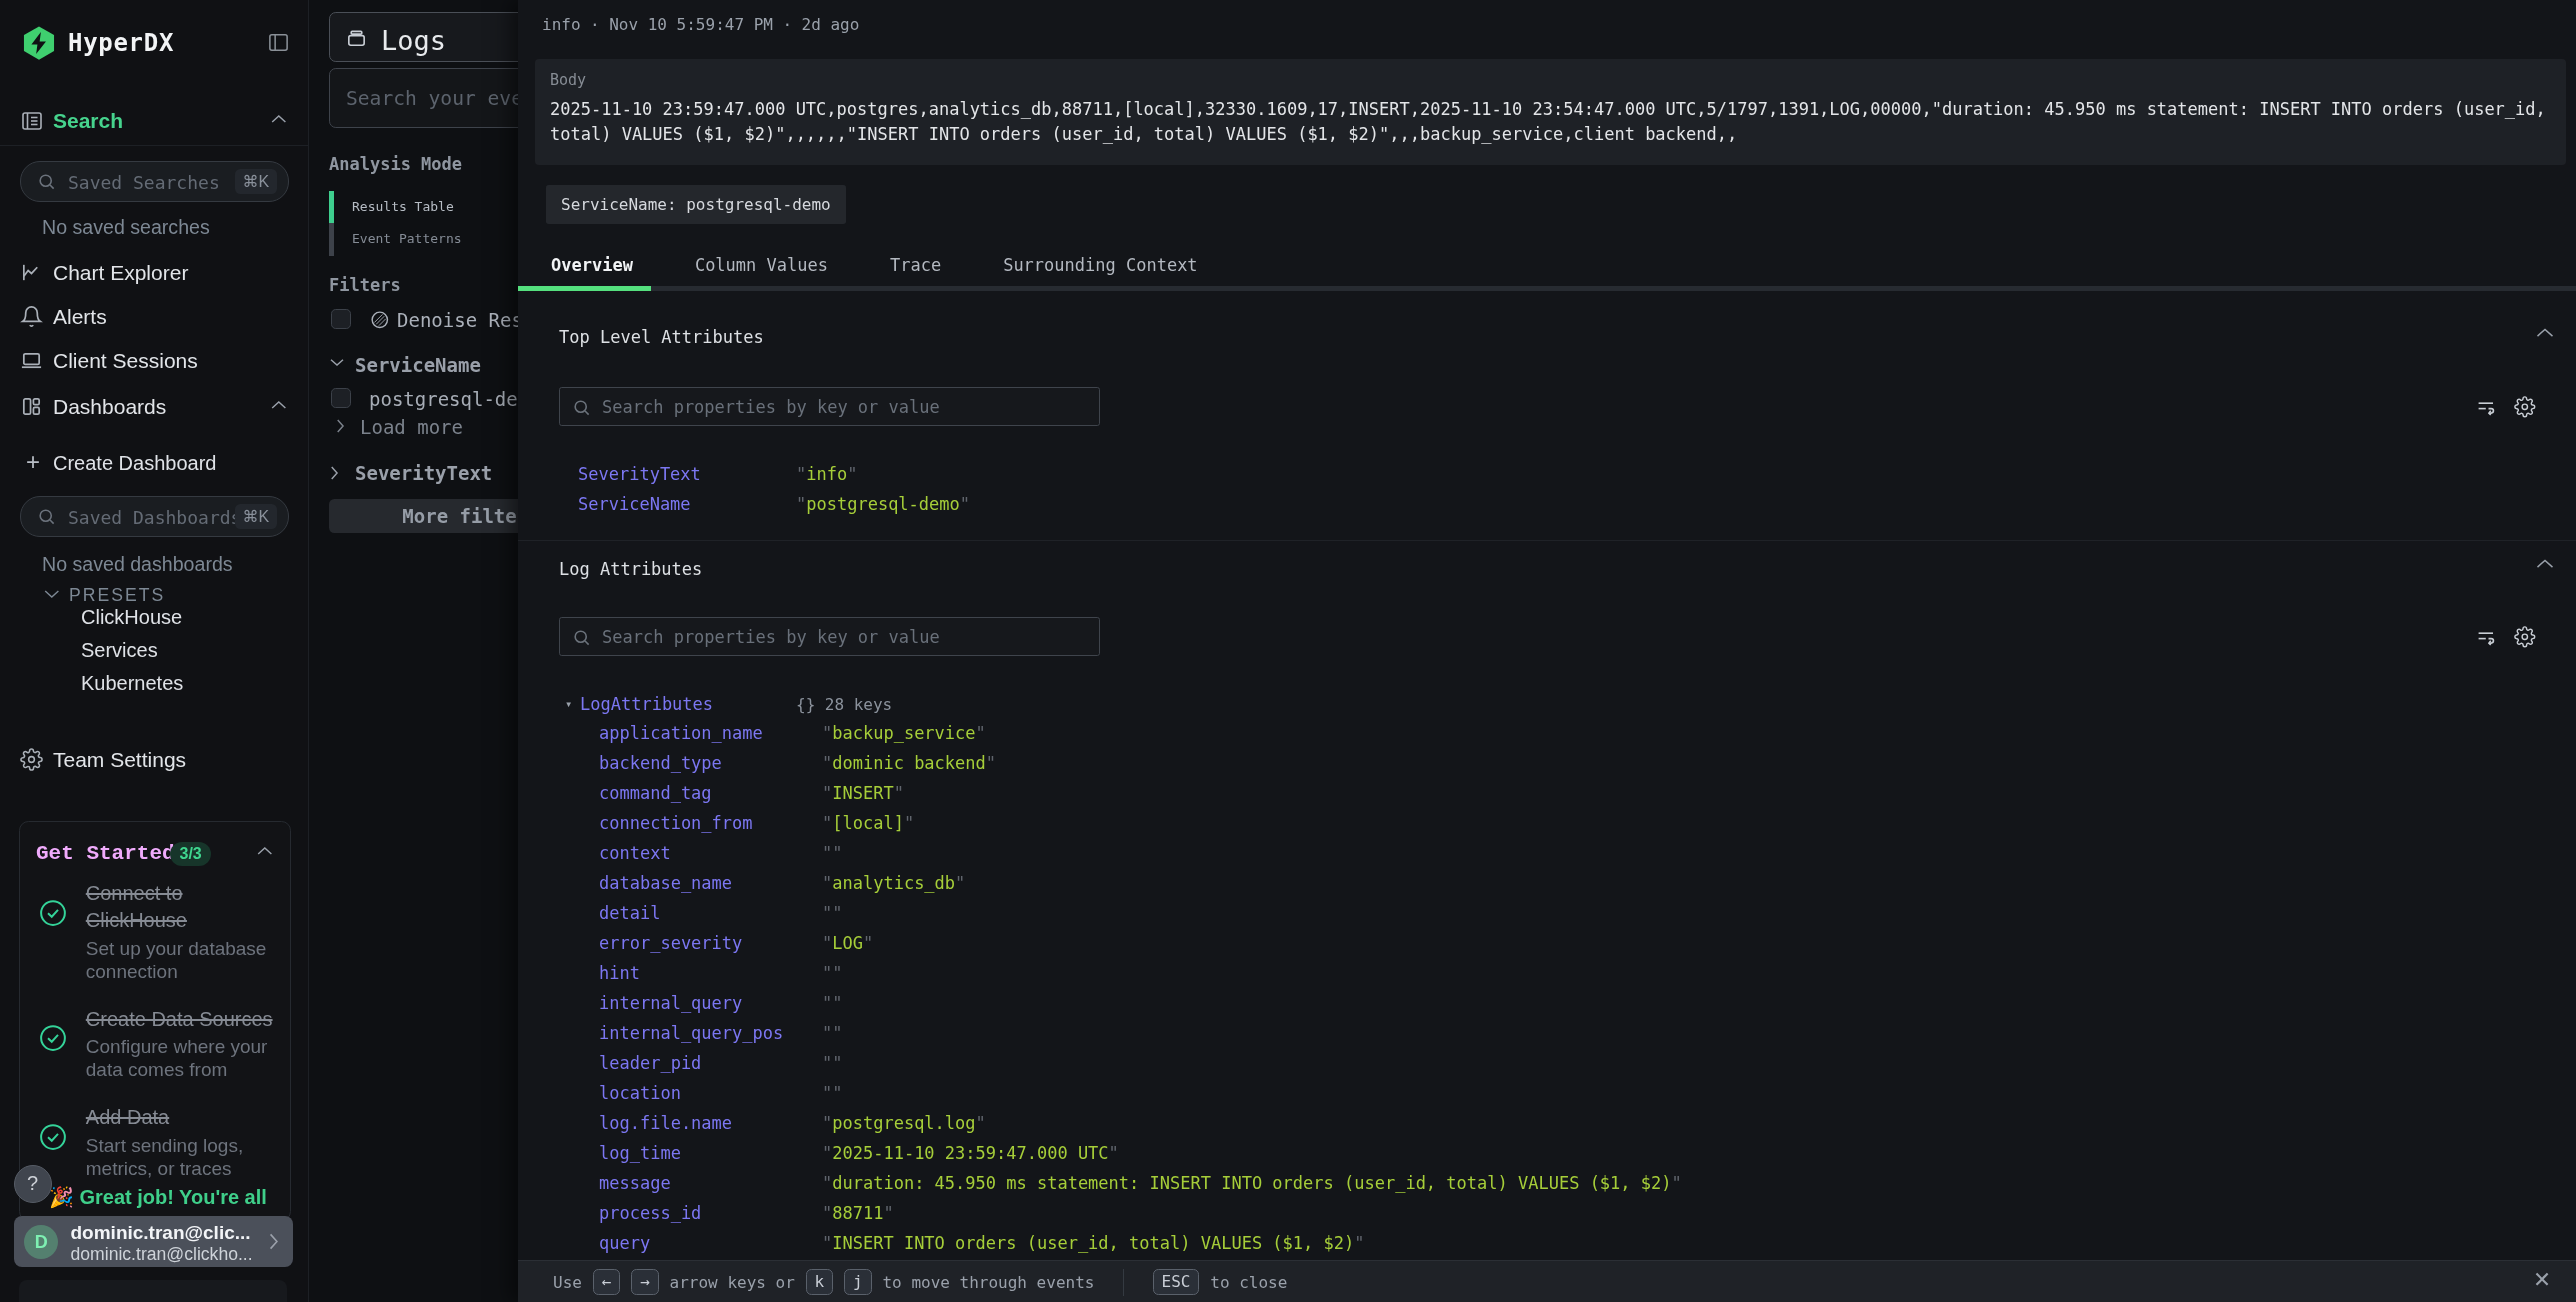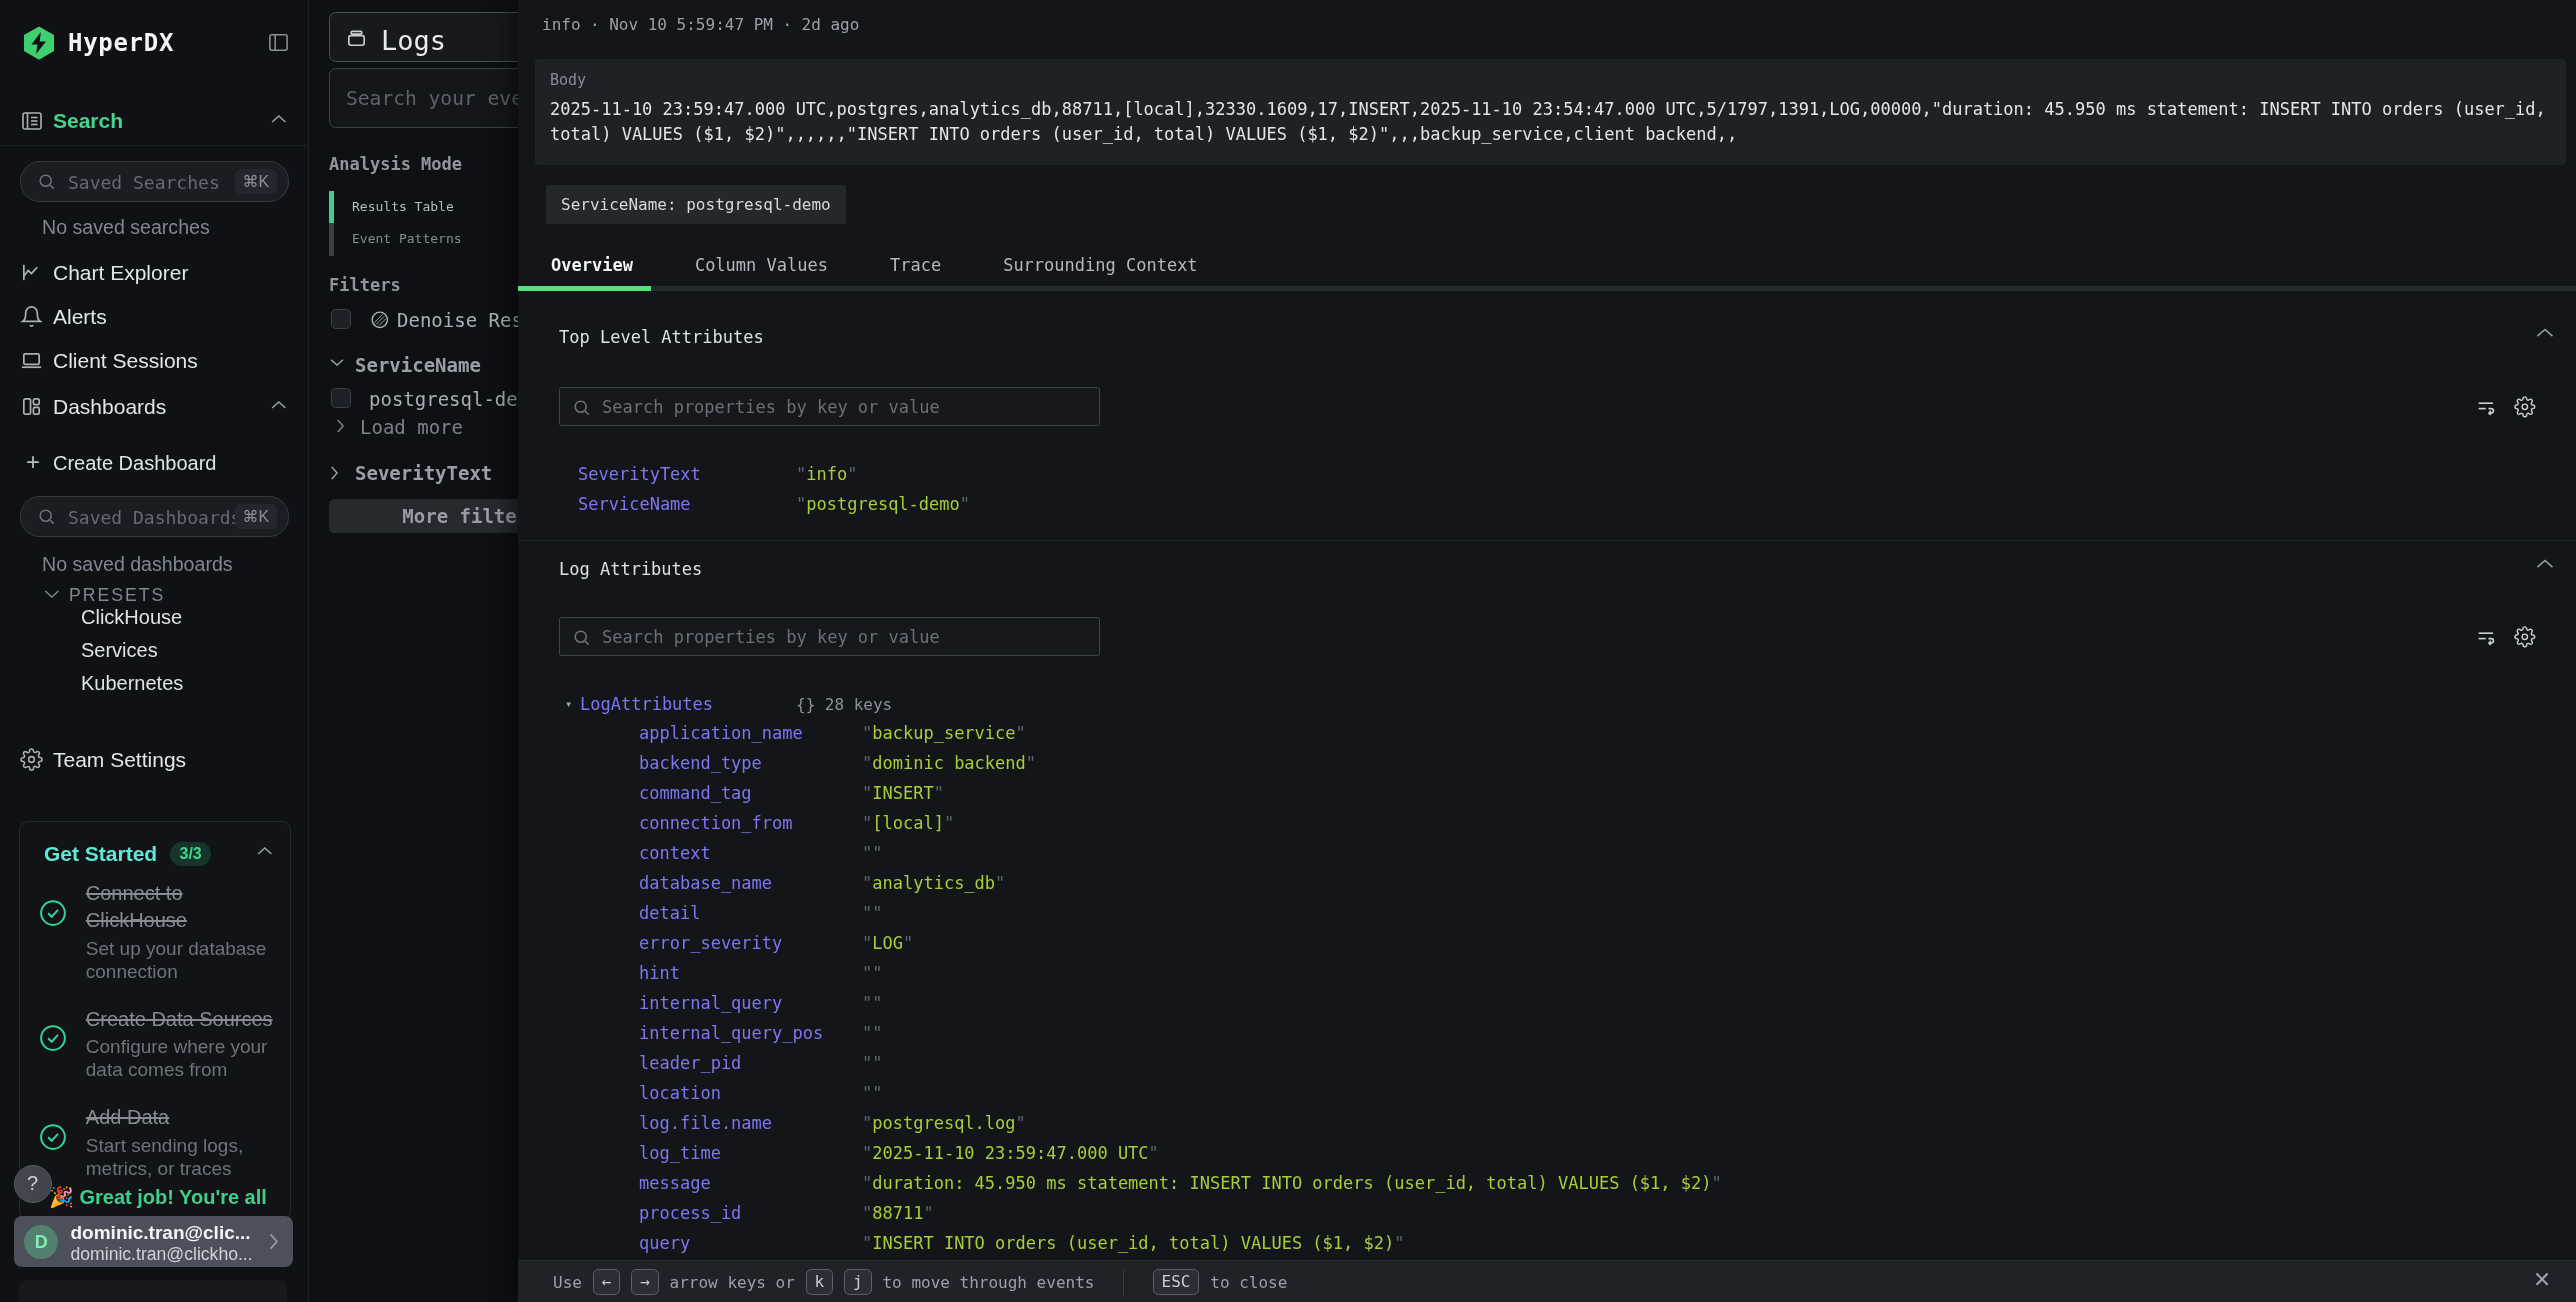--- a/index.html
+++ b/index.html
@@ -49,21 +49,21 @@
   .preset { position:relative; left:42px; font-size:20px; color:#dfe2e7; height:33px; cursor:pointer; }
   .presets-list { position:absolute; top:606px; width:100%;padding-left:39px; }
 
   .team-row { position:absolute; left:0; top:745px; width:100%; height:31px; cursor:pointer; }
   .team-row .nav-ic { position:absolute; left:20px; top:2.7px; color:#aab0b8; }
   .team-row .lbl { position:absolute; left:53px; top:3.4px; font-size:21px; color:#e2e5e9; }
 
   .gs-card { position:absolute; left:19px; top:821px; width:272px; height:400px;
              border:1.4px solid #262a30; border-radius:9.5px; background:#121316; overflow:hidden; }
   .gs-head { position:relative; margin:17.6px 16px 0 16px; height:32px; }
-  .gs-title { position:absolute; left:8px; top:2.7px; font-size:21px; font-weight:bold; color:#5eead4; }
+  .gs-title { position:absolute; left:0; top:2.7px; font-size:21px; font-weight:bold; color:#f0abfc;font-family:Liberation Mono, monospace; }
   .gs-badge { position:absolute; left:134px; top:2.7px; background:#17352a; color:#3fd68f;
               font-weight:bold; font-size:16px; border-radius:676px; padding:2.7px 9.5px; }
   .gs-chev { position:absolute; right:0; top:5.4px; color:#9aa1ab; }
   .gs-items { position:absolute; left:16px; top:58px; width:241px; display:flex;
               flex-direction:column; gap:23px;align-items:center; }
   .gs-item { display:flex; gap:17.6px; }
   .gs-check { flex:0 0 30px; margin-top:17.6px; color:#34d399; }
   .gs-texts { width:189px; }
   .gs-item-title { font-size:20px; color:#868b94; text-decoration:line-through; line-height:27px; }
   .gs-desc { font-size:19px; color:#6d737d; line-height:23px; margin-top:2.7px; }
@@ -551,21 +551,21 @@
     </span>
   </div>
 
   <div class="la-root">
     <span class="tri">▾</span>
     <span class="rkey">LogAttributes</span>
     <span class="rmeta braces">{}</span>
     <span class="rmeta">28 keys</span>
   </div>
 
-  <div class="kv-rows la-rows" style="left:81px; top:718px;margin-left:40px;">
+  <div class="kv-rows la-rows" style="left:81px; top:718px;">
 
       <div class="kv-row">
         <span class="kv-key">application_name</span>
         <span class="kv-val">backup_service</span>
       </div>
 
       <div class="kv-row">
         <span class="kv-key">backend_type</span>
         <span class="kv-val">dominic backend</span>
       </div>

